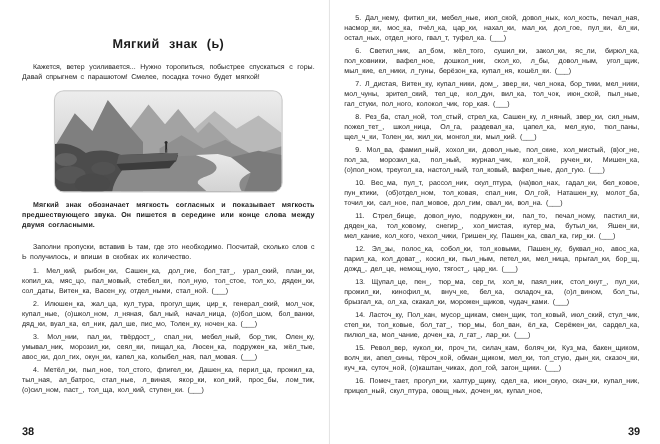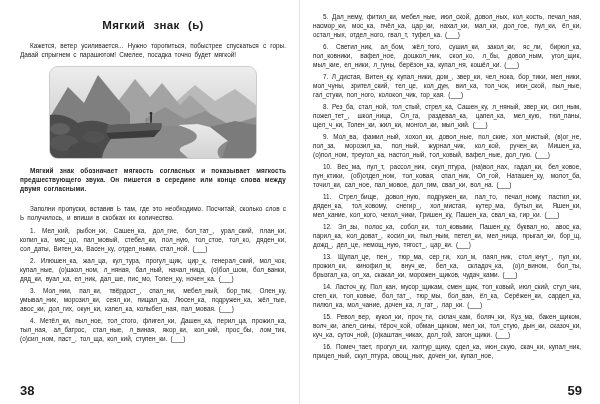--- a/index.html
+++ b/index.html
@@ -7,35 +7,35 @@
     width:600px;height:404px;background:#ffffff;
     font-family:"Liberation Sans",sans-serif;color:#1c1c1c;
     display:flex;overflow:hidden;position:relative;
   }
   .page{width:300px;box-sizing:border-box;position:relative;overflow:hidden;}
   .page-left{padding:12px 13px 8px 20px;border-right:1px solid #e4e4e4;}
   .page-right{padding:12px 19px 8px 13px;}
   p{margin:0;text-align:justify;font-size:6.4px;line-height:9px;word-spacing:1.4px;}
   .title{
     font-weight:bold;text-align:center;font-size:11.5px;line-height:14px;
-    word-spacing:5px;letter-spacing:.3px;margin-top:6px;
+    word-spacing:5px;letter-spacing:.3px;margin-top:22px;
   }
   .intro{margin-top:9px;text-indent:10px;}
   .illo{
     margin:7px auto 0;width:206px;height:91px;border-radius:9px;
     overflow:hidden;border:1px solid #cccccc;background:#ddd;
   }
   .illo svg{display:block;width:100%;height:100%;}
   .rule{font-weight:bold;margin-top:7px;text-indent:10px;letter-spacing:.15px;}
   .task{margin-top:11px;text-indent:10px;}
   .items{margin-top:4px;}
   .item{text-indent:10px;margin-top:3px;}
   .page-right .items{margin-top:0;}
   .page-right .item:first-child{margin-top:0;}
-  .pagenum{position:absolute;bottom:6px;font-weight:bold;font-size:13px;}
+  .pagenum{position:absolute;bottom:6px;font-weight:bold;font-size:10px;}
   .pn-left{left:20px;}
   .pn-right{right:18px;}
 </style>
 </head>
 <body>
 
 <div class="spread">
 
   <div class="page page-left">
     <div class="title">
@@ -113,16 +113,16 @@
       <p class="item"><span>9.</span> <span>Мол_ва, фамил_ный, хохол_ки, довол_ные, пол_ские, хол_мистый, (в)ог_не, пол_за, морозил_ка, пол_ный, журнал_чик, кол_кой, ручен_ки, Мишен_ка, (о)пол_ном, треугол_ка, настол_ный, тол_ковый, вафел_ные, дол_гую. (___)</span></p>
       <p class="item"><span>10.</span> <span>Вес_ма, пул_т, рассол_ник, скул_птура, (на)вол_нах, гадал_ки, бел_ковое, пун_ктики, (об)отдел_ном, тол_ковая, спал_ник, Ол_гой, Наташен_ку, молот_ба, точил_ки, сал_ное, пал_мовое, дол_гим, свал_ки, вол_на. (___)</span></p>
       <p class="item"><span>11.</span> <span>Стрел_бище, довол_ную, подружен_ки, пал_то, печал_ному, пастил_ки, дяден_ка, тол_ковому, снегир_, хол_мистая, кутер_ма, бутыл_ки, Яшен_ки, мел_кание, кол_кого, чехол_чики, Гришен_ку, Пашен_ка, свал_ка, гир_ки. (___)</span></p>
       <p class="item"><span>12.</span> <span>Эл_зы, полос_ка, собол_ки, тол_ковыми, Пашен_ку, буквал_но, авос_ка, парил_ка, кол_доват_, косил_ки, пыл_ным, петел_ки, мел_ница, прыгал_ки, бор_щ, дожд_, дел_це, немощ_ную, тягост_, цар_ки. (___)</span></p>
       <p class="item"><span>13.</span> <span>Щупал_це, пен_, тюр_ма, сер_ги, хол_м, паял_ник, стол_кнут_, пул_ки, прожил_ки, кинофил_м, внуч_ке, бел_ка, складоч_ка, (о)л_вином, бол_ты, брызгал_ка, ол_ха, скакал_ки, морожен_щиков, чудач_ками. (___)</span></p>
       <p class="item"><span>14.</span> <span>Ласточ_ку, Пол_кан, мусор_щикам, смен_щик, тол_ковый, июл_ский, стул_чик, степ_ки, тол_ковые, бол_тат_, тюр_мы, бол_ван, ёл_ка, Серёжен_ки, сардел_ка, пилюл_ка, мол_чание, дочен_ка, л_гат_, лар_ки. (___)</span></p>
       <p class="item"><span>15.</span> <span>Револ_вер, кукол_ки, проч_ти, силач_кам, боляч_ки, Куз_ма, бакен_щиком, волч_ки, апел_сины, тёроч_кой, обман_щиком, мел_ки, тол_стую, дын_ки, сказоч_ки, куч_ка, суточ_ной, (о)каштан_чиках, дол_гой, загон_щики. (___)</span></p>
       <p class="item"><span>16.</span> <span>Помеч_тает, прогул_ки, халтур_щику, сдел_ка, июн_скую, скач_ки, купал_ник, прицел_ный, скул_птура, овощ_ных, дочен_ки, купал_ное,</span></p>
     </div>
 
-    <div class="pagenum pn-right">59</div>
+    <div class="pagenum pn-right">39</div>
   </div>
 
 </div>
 
 </body></html>

